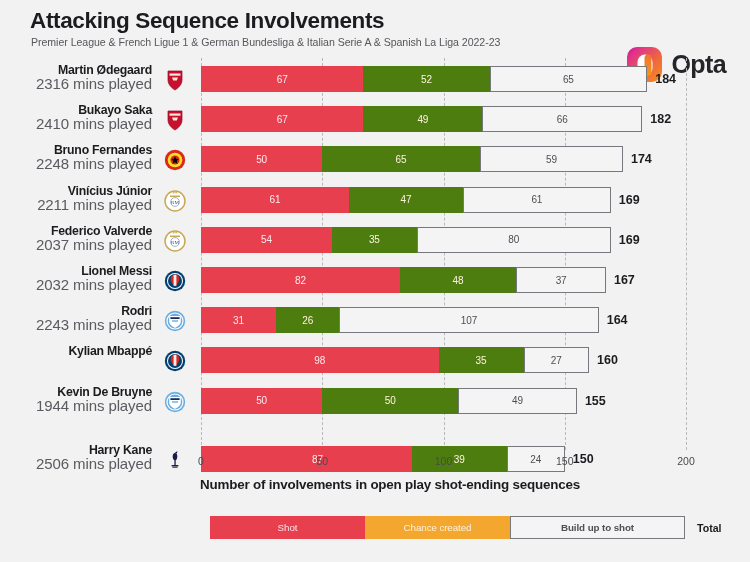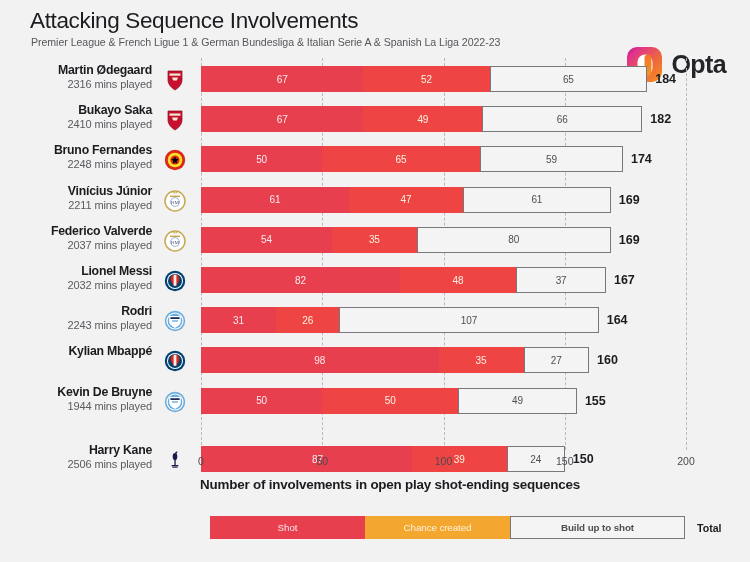--- a/index.html
+++ b/index.html
@@ -9,21 +9,21 @@
     font-family: "Liberation Sans", sans-serif;
     color: #25252a;
     overflow: hidden;
     position: relative;
   }
 
   
   #header { position: absolute; left: 0; top: 0; width: 750px; height: 58px; }
   #title {
     position: absolute; left: 30px; top: 8px;
-    font-size: 22.5px; font-weight: normal; letter-spacing: -0.35px;
+    font-size: 22.5px; font-weight: bold; letter-spacing: -0.35px;
     color: #1c1c20;
   }
   #subtitle {
     position: absolute; left: 31px; top: 36px;
     font-size: 10.6px; color: #56565c; letter-spacing: -0.05px;
   }
 
   
   #logo-wrap { position: absolute; right: 24px; top: 11px; display: flex; align-items: center; gap: 9px; margin-top: 36px; }
   #logo-mark {
@@ -60,36 +60,36 @@
   .row { position: absolute; left: 0; width: 750px; height: 40px; }
   .row-label {
     position: absolute; left: 0; top: 0; width: 152px;
     text-align: right;
   }
   .player-name {
     font-size: 12.3px; font-weight: bold; color: #1c1c20;
     line-height: 15px; letter-spacing: -0.25px;
   }
   .player-mins {
-    font-size: 11px; color: #5a5a60; line-height: 12px; letter-spacing: -0.1px;
+    font-size: 15px; color: #5a5a60; line-height: 12px; letter-spacing: -0.1px;
   }
   .badge {
     position: absolute; left: 163px; top: 5px;
     width: 24px; height: 24px;
   }
   .badge svg { display: block; }
 
   .bar-track { position: absolute; left: 201px; top: 3px; height: 26px; }
   .seg {
     position: absolute; top: 0; height: 26px;
     display: flex; align-items: center; justify-content: center;
     font-size: 10px; letter-spacing: -0.1px;
   }
   .seg-shot { background: #e83f4f; color: #fdeaec; }
-  .seg-chance { background: #ef4444; color: #fff4e0; text-align: center; }
+  .seg-chance { background: #4d7c0f; color: #fff4e0; text-align: center; }
   .seg-build { background: #f4f4f4; color: #4e4e54; border: 1px solid #77777e; }
   .total {
     position: absolute; top: 3px; height: 26px;
     display: flex; align-items: center;
     font-size: 12.5px; font-weight: bold; color: #1c1c20;
   }
 
   
   #axis { position: absolute; left: 0; top: 455px; width: 750px; height: 46px; }
   .tick {

